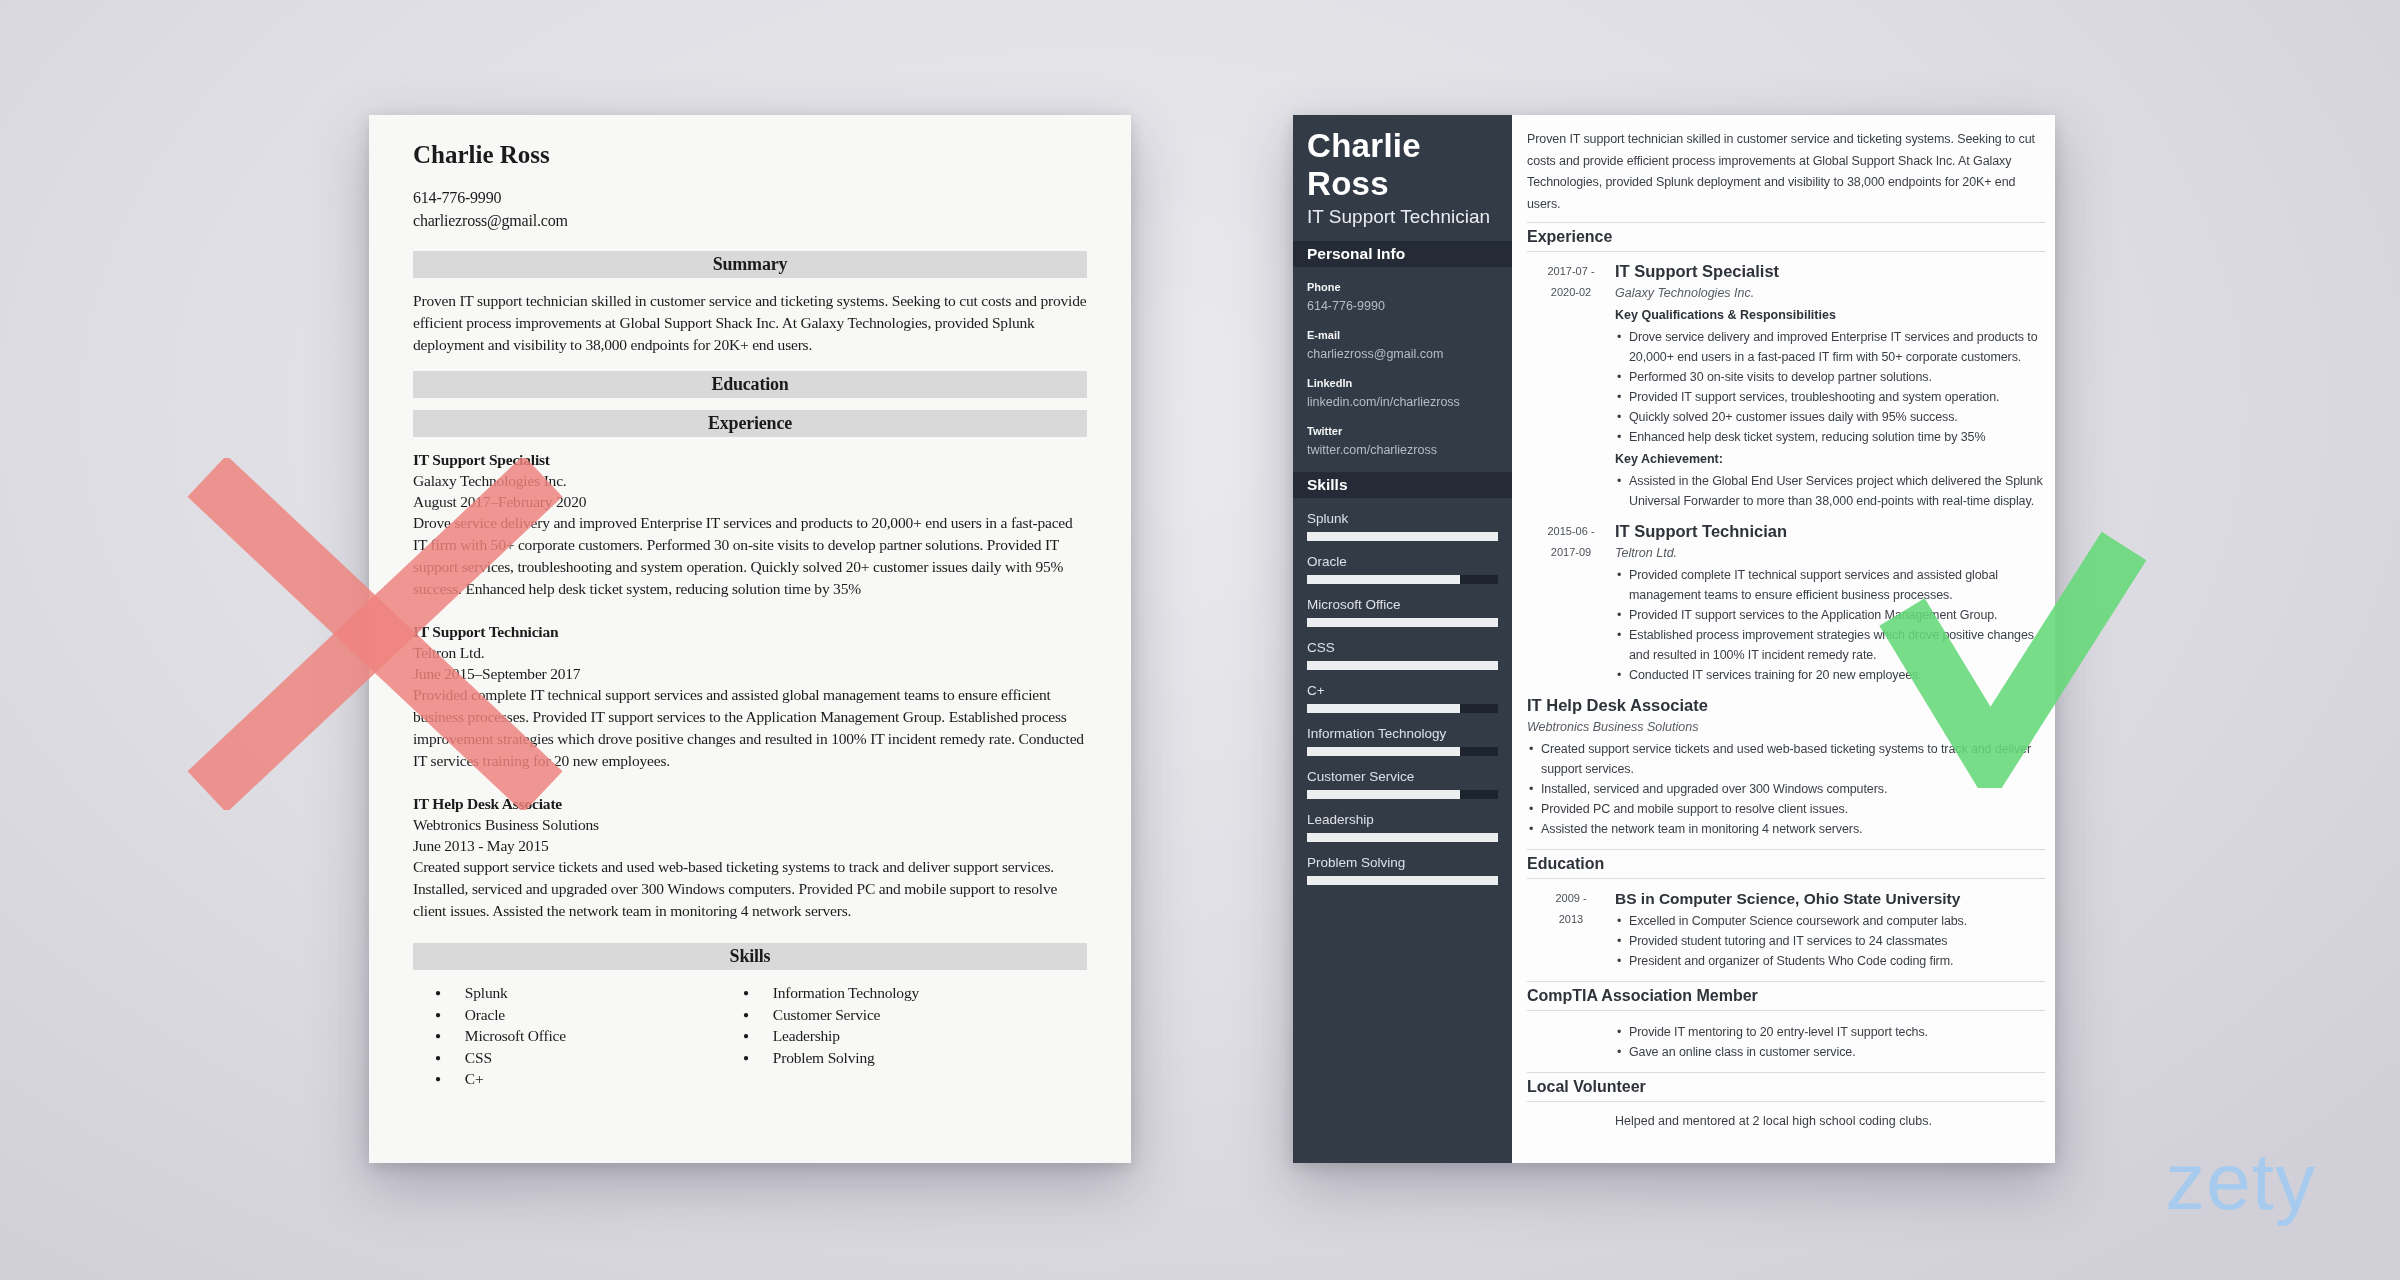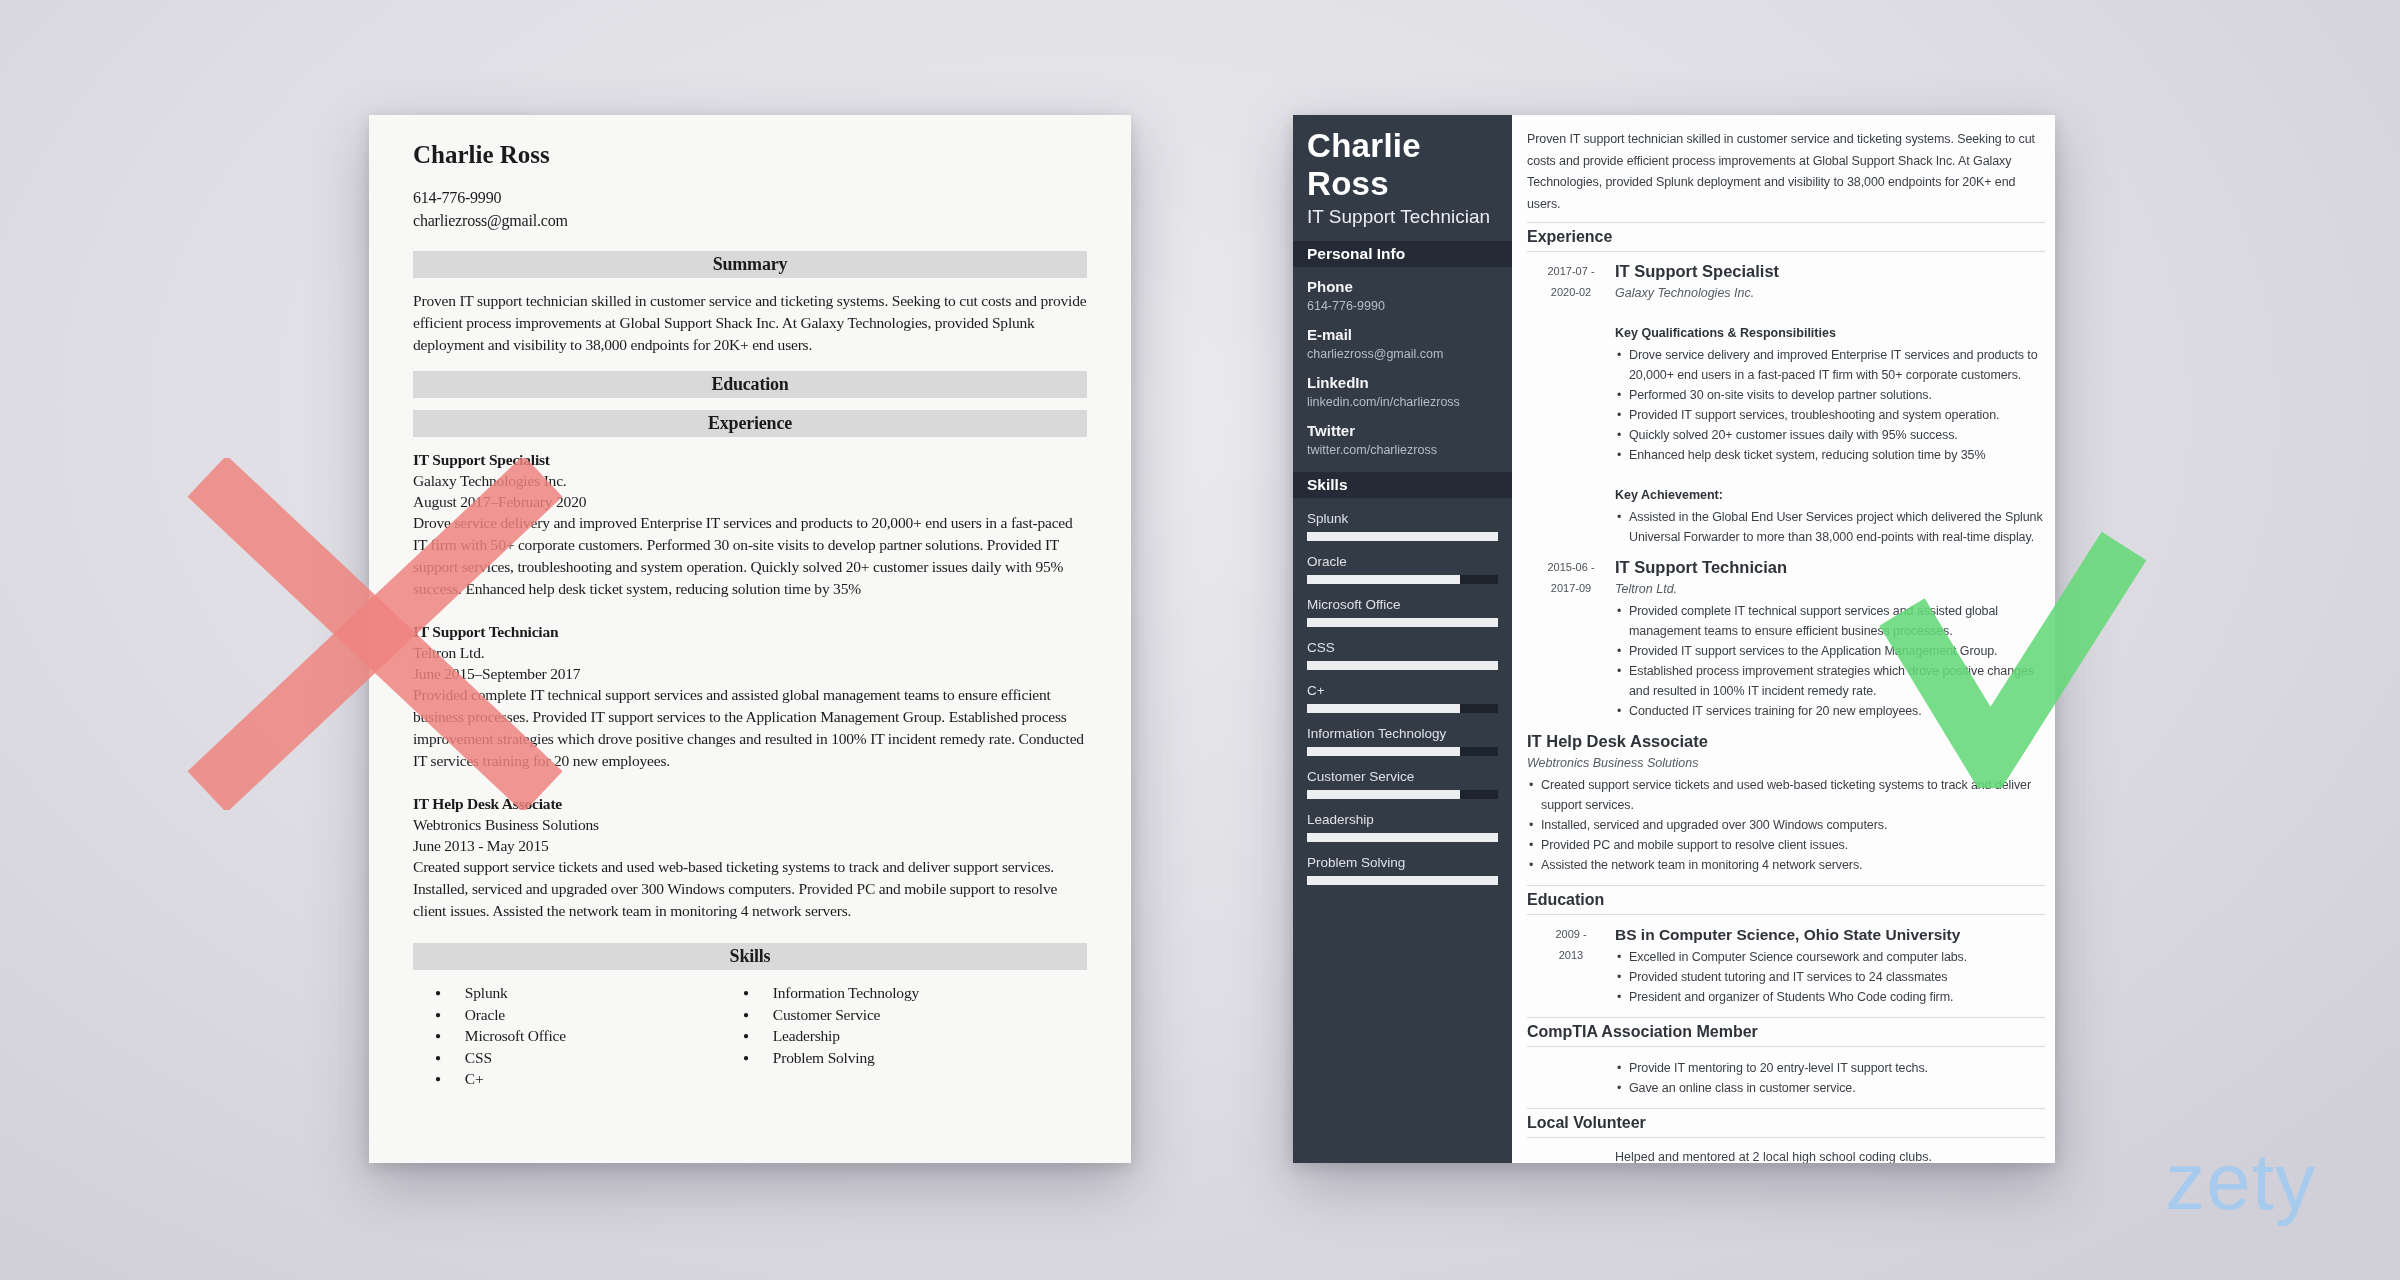--- a/index.html
+++ b/index.html
@@ -30,40 +30,40 @@
   .lskills li{font-size:15.5px;line-height:21.5px;}
   .lskills li::before{content:"\25CF";font-size:10px;vertical-align:2px;margin-right:24px;}
 
   
   .page-right{left:1293px;background:#fdfdfd;display:flex;overflow:hidden;}
   .sidebar{width:219px;background:#333b47;color:#fff;flex-shrink:0;overflow:hidden;}
   .sb-name{font-size:33px;line-height:38px;font-weight:bold;margin:12px 14px 0;letter-spacing:.3px;}
   .sb-job{font-size:19px;color:#e9ecf0;margin:3px 14px 0;}
   .sb-header{background:#242b36;padding:4px 14px;font-size:15.5px;font-weight:bold;margin-top:13px;}
   .sb-info-item{margin:11px 14px 0;}
-  .sb-label{font-size:15px;font-weight:bold;color:#f3f5f7;line-height:18px;}
+  .sb-label{font-size:11px;font-weight:bold;color:#f3f5f7;line-height:18px;}
   .sb-value{font-size:12.5px;color:#b6bdc7;line-height:17px;margin-top:2px;}
   .sb-skills{margin:1px 14px 0;}
   .sb-skill{margin-top:12px;}
   .sb-skill-name{font-size:13.5px;color:#dde1e6;line-height:17px;}
   .sb-bar{height:9px;background:#1d242e;margin-top:5px;}
   .sb-bar-fill{height:100%;background:#eceef0;}
 
   .rmain{flex:1;padding:14px 10px 0 15px;color:#3a3f46;overflow:hidden;}
   .rsummary{font-size:12.5px;line-height:21.5px;margin:0;letter-spacing:-.1px;}
   .rsec{font-size:16px;font-weight:bold;color:#2e333a;border-top:1px solid #d9dbde;
         border-bottom:1px solid #d9dbde;padding:5px 0;margin:7px 0 9px;}
   .rjob{display:flex;margin-bottom:10px;}
   .rdate{width:88px;flex-shrink:0;font-size:11px;line-height:21px;color:#4b5159;text-align:center;}
   .rdate span{display:block;}
   .rbody{flex:1;min-width:0;}
   .rtitle{font-size:16.5px;font-weight:bold;color:#2e333a;line-height:21px;}
   .redu .rtitle{font-size:15.5px;}
   .rcompany{font-size:12.5px;font-style:italic;color:#555b63;line-height:20px;margin-top:1px;}
-  .rsub{font-size:12.5px;font-weight:bold;line-height:20px;color:#2e333a;margin-top:20px;}
+  .rsub{font-size:12.5px;font-weight:bold;line-height:20px;color:#2e333a;margin-top:2px;}
   .rbullets{list-style:none;margin:2px 0 0;padding:0;}
   .rbullets li{font-size:12.5px;line-height:20px;letter-spacing:-.1px;padding-left:14px;position:relative;}
   .rbullets li::before{content:"\2022";position:absolute;left:2px;}
   .rvol p{font-size:12.5px;line-height:20px;margin:0 0 7px;}
 
   
   .cross{position:absolute;left:185px;top:458px;}
   .check{position:absolute;left:1868px;top:518px;}
   .watermark{position:absolute;right:84px;bottom:52px;font-size:80px;letter-spacing:1px;
              font-family:"Liberation Sans",sans-serif;}

